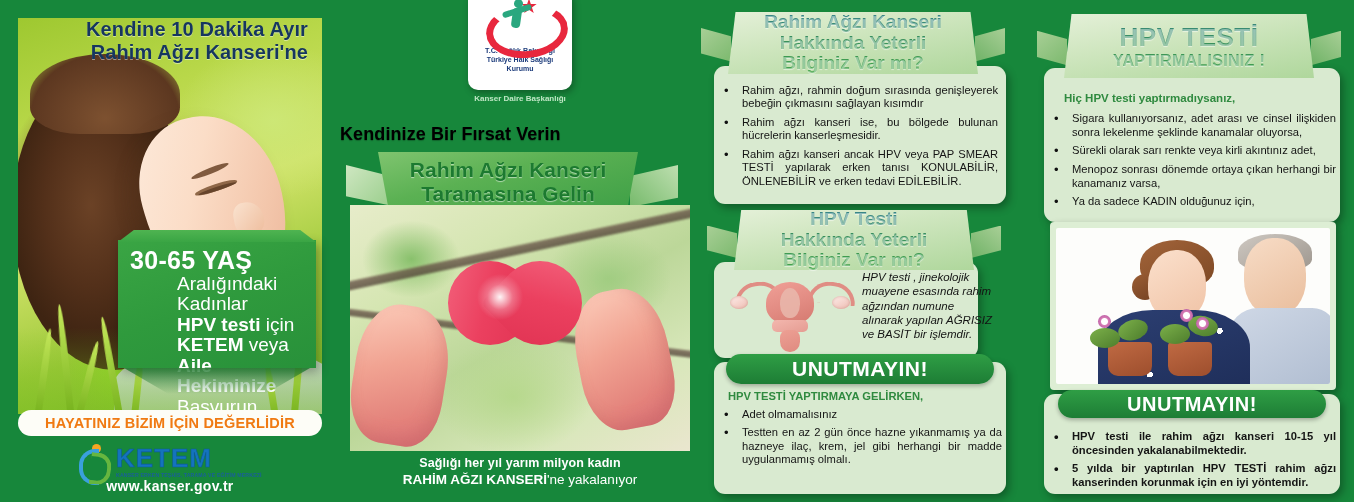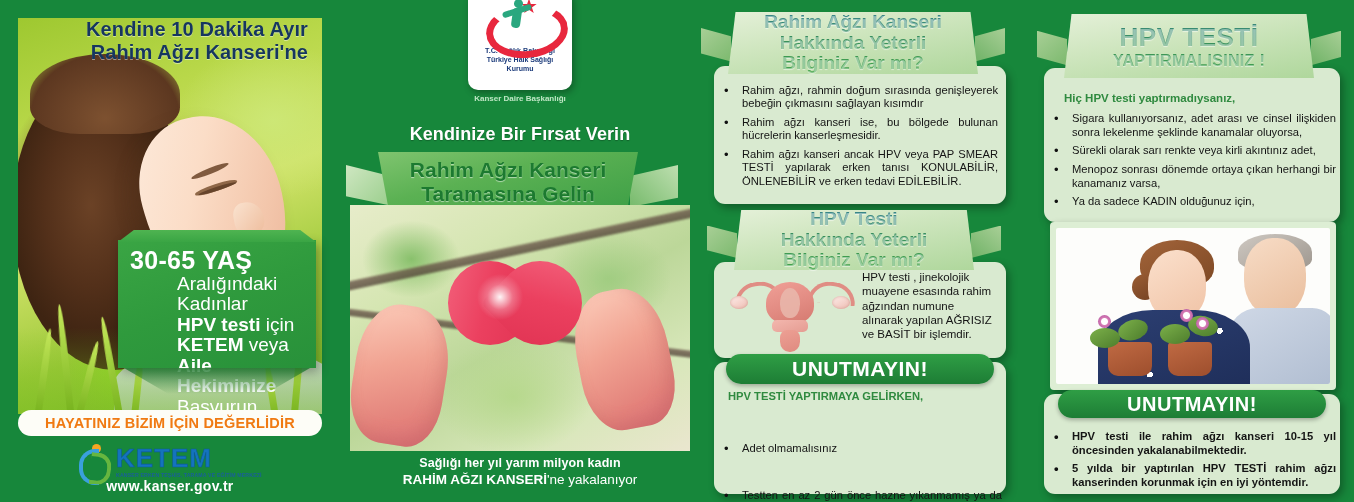--- a/index.html
+++ b/index.html
@@ -129,22 +129,22 @@
   .mohs .star{position:absolute;left:52px;top:6px;color:#e8273d;font-size:20px;line-height:1;}
   .mohs .person{position:absolute;left:44px;top:18px;width:9px;height:20px;border-radius:4px;
     background:#2aa77f;transform:rotate(8deg);}
   .mohs .person:before{content:"";position:absolute;left:0;top:-9px;width:9px;height:9px;border-radius:50%;background:#2aa77f;}
   .mohs .person:after{content:"";position:absolute;left:-11px;top:0px;width:30px;height:6px;border-radius:3px;
     background:#2aa77f;transform:rotate(-26deg);}
   .mohs-t1{text-align:center;color:#1b3a7a;font-size:7.2px;font-weight:bold;line-height:1.3;}
   .mohs-t2{text-align:center;color:#1b3a7a;font-size:7px;font-weight:bold;line-height:1.3;}
   .p2-dept{position:absolute;left:128px;top:94px;width:104px;text-align:center;
     color:#bfe6c5;font-size:8px;font-weight:bold;line-height:1.25;}
-  .p2-sub{position:absolute;left:0;top:124px;width:360px;text-align:center;
-    color:#ffffff;font-weight:bold;font-size:18px;letter-spacing:.1px;
+  .p2-sub{position:absolute;left:0;top:124px;width:360px;
+    color:#000000;font-weight:bold;font-size:18px;letter-spacing:.1px;
     text-shadow:0 1px 1px rgba(0,0,0,.25);}
   .p2-ribbon{
     position:absolute;left:38px;top:152px;width:260px;height:56px;
     background:linear-gradient(165deg,#7fc46f 0%,#5bb153 42%,#3fa047 100%);
     clip-path:polygon(0 0,100% 0,96% 100%,4% 100%);
     box-shadow:2px 3px 8px rgba(0,0,0,.28);
   }
   .p2-ribbon-l{position:absolute;left:6px;top:165px;width:42px;height:40px;
     background:linear-gradient(135deg,#cfe7c2,#9ccf8e);
     clip-path:polygon(0 0,100% 26%,100% 100%,0 78%);}
@@ -210,21 +210,21 @@
   ul.bul li:before{content:"•";position:absolute;left:8px;top:-1px;color:#111;font-size:13px;}
 
   
   #panel3{position:absolute;left:700px;top:0;width:330px;height:502px;}
   #b3a{left:28px;top:12px;width:250px;height:62px;}
   #b3a .txt{font-size:19px;}
   #c3a{left:14px;top:66px;width:292px;height:138px;padding:18px 8px 6px 2px;box-sizing:border-box;}
   #c3a ul.bul li{font-size:11.2px;line-height:1.2;}
   #b3b{left:34px;top:210px;width:240px;height:60px;}
   #b3b .txt{font-size:19px;}
-  #c3b{left:14px;top:262px;width:292px;height:96px;}
+  #c3b{left:14px;top:262px;width:264px;height:96px;font-style:italic;}
   .uterus{position:absolute;left:14px;top:14px;width:124px;height:74px;}
   .ut-body{position:absolute;left:38px;top:6px;width:48px;height:42px;
     border-radius:50% 50% 42% 42%;
     background:linear-gradient(160deg,#f0a097 0%,#e28b82 55%,#d4796f 100%);}
   .ut-cav{position:absolute;left:52px;top:12px;width:20px;height:30px;
     border-radius:50% 50% 46% 46%;background:#e9b9ad;opacity:.85;}
   .ut-cx{position:absolute;left:44px;top:44px;width:36px;height:12px;border-radius:5px;
     background:linear-gradient(160deg,#f3b7ae,#e59c92);}
   .ut-vag{position:absolute;left:52px;top:54px;width:20px;height:22px;
     border-radius:35% 35% 48% 48%;
@@ -240,21 +240,21 @@
   .p3b-txt{position:absolute;left:148px;top:8px;width:132px;color:#141414;
     font-size:11.5px;line-height:1.24;}
   #c3c{left:14px;top:362px;width:292px;height:132px;}
   .unut-pill{position:absolute;left:12px;top:-8px;width:268px;height:30px;
     background:linear-gradient(to bottom,#2f9e45,#1d7d35);border-radius:15px;
     display:flex;align-items:center;justify-content:center;
     box-shadow:0 2px 4px rgba(0,0,0,.28);}
   .unut-pill span{color:#fff;font-weight:bold;font-size:21px;letter-spacing:.5px;}
   .unut-lead{position:absolute;left:14px;top:28px;color:#2f8a3f;font-weight:bold;font-size:11.2px;}
   #c3c ul.bul{position:absolute;left:2px;top:46px;width:286px;}
-  #c3c ul.bul li{font-size:11.2px;line-height:1.2;margin-top:34px;}
+  #c3c ul.bul li{font-size:11.2px;line-height:1.2;}
 
   
   #panel4{position:absolute;left:1030px;top:0;width:324px;height:502px;}
   #b4{left:34px;top:14px;width:250px;height:64px;}
   #b4 .l1{font-size:26px;letter-spacing:.5px;}
   #b4 .l2{font-size:16px;letter-spacing:.3px;}
   #c4a{left:14px;top:68px;width:296px;height:154px;padding:22px 6px 4px 2px;box-sizing:border-box;}
   .p4-lead{position:absolute;left:20px;top:24px;color:#2f8a3f;font-weight:bold;font-size:11.5px;}
   #c4a ul.bul{position:absolute;left:2px;top:44px;width:290px;}
   #c4a ul.bul li{font-size:11.2px;line-height:1.22;}

